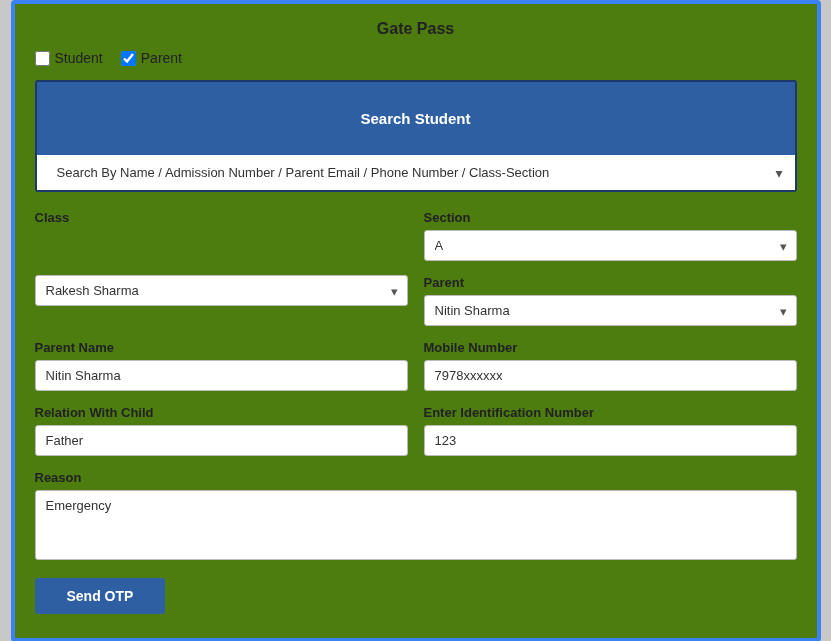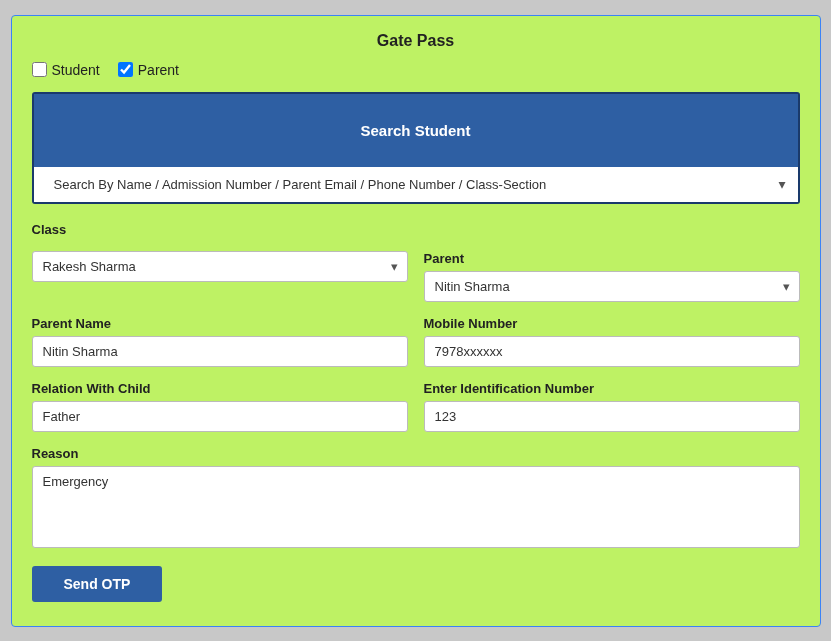--- a/index.html
+++ b/index.html
@@ -12,22 +12,22 @@
     body {
       background: #c8c8c8;
       display: flex;
       justify-content: center;
       align-items: center;
       min-height: 100vh;
       width: 831px;
     }
 
     .card {
-      background: #bef264;
-      border: 1px solid #3b82f6;
+      background: #4d7c0f;
+      border: 4px solid #3b82f6;
       border-radius: 4px;
       width: 810px;
       padding: 16px 20px 24px 20px;
     }
 
     .card-title {
       text-align: center;
       font-size: 16px;
       font-weight: bold;
       color: #222;
@@ -149,21 +149,21 @@
       right: 10px;
       top: 50%;
       transform: translateY(-50%);
       color: #555;
       pointer-events: none;
       font-size: 13px;
     }
 
     .form-group textarea {
       resize: none;
-      height: 82px;
+      height: 70px;
       font-size: 13px;
     }
 
     .send-otp-row {
       display: flex;
       justify-content: flex-start;
       margin-top: 18px;
     }
 
     .send-otp-btn {
@@ -201,20 +201,28 @@
       <select class="search-dropdown">
         <option>Search By Name / Admission Number / Parent Email / Phone Number / Class-Section</option>
       </select>
     </div>
   </div>
 
   <div class="form-row">
     <div class="form-group">
       <label>Class</label>
     </div>
+    <div class="form-group">
+      <label>Section</label>
+      <div class="select-wrapper">
+        <select>
+          <option>A</option>
+        </select>
+      </div>
+    </div>
   </div>
 
   <div class="form-row">
     <div class="form-group">
       <div class="select-wrapper">
         <select>
           <option>Rakesh Sharma</option>
         </select>
       </div>
     </div>

